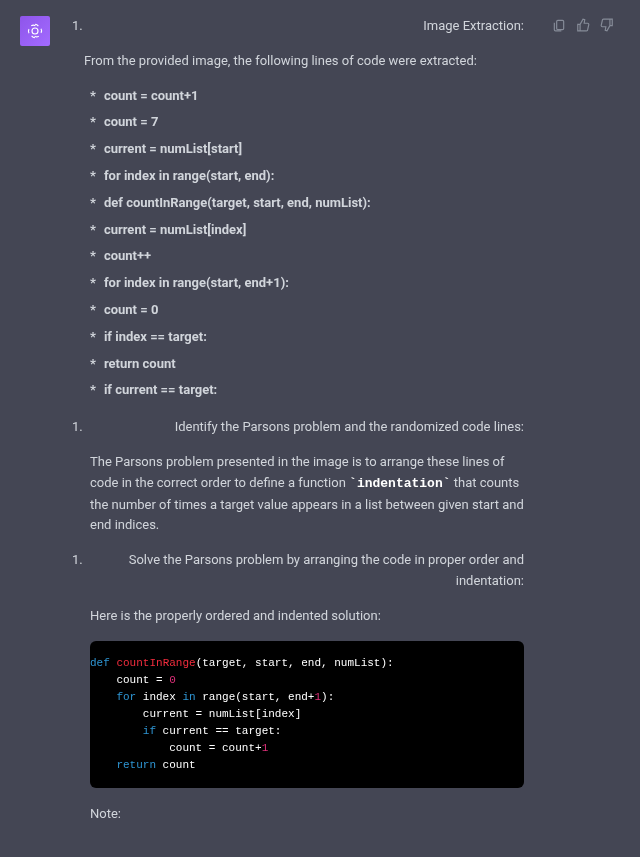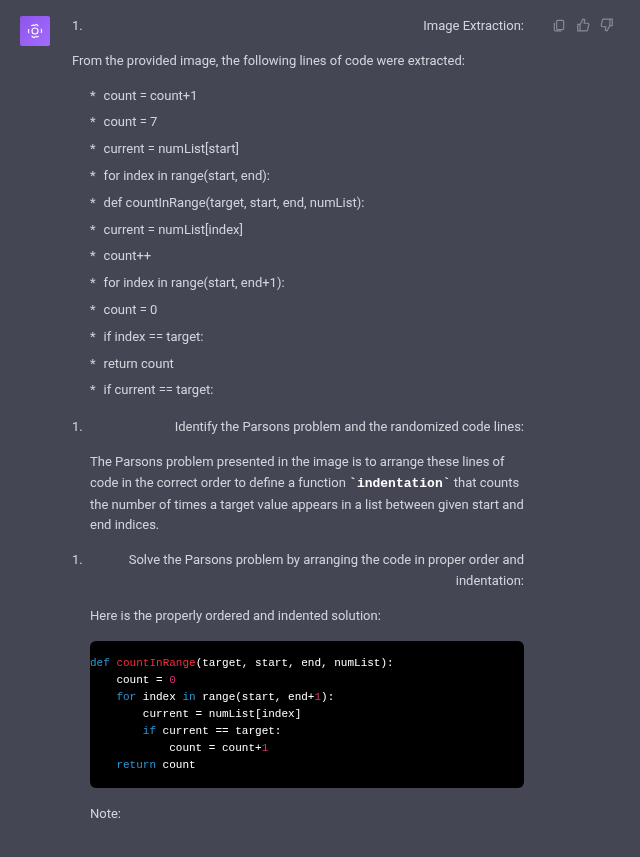--- a/index.html
+++ b/index.html
@@ -52,32 +52,32 @@
     justify-content: center;
   }
   ol.numlist {
     list-style: decimal;
     padding-left: 18px;
     margin: 0 0 14px 0;
     text-align: right;
   }
   ol.numlist > li { padding-left: 4px; margin-bottom: 0; }
   .para { margin: 0 0 14px 22px; }
-  .para.intro { margin-left: 4px; margin-bottom: 14px; }
+  .para.intro { margin-left: 16px; margin-bottom: 14px; }
   ul.bullets {
     list-style: none;
     padding-left: 22px;
     margin: 0 0 16px 0;
   }
   ul.bullets li::before {
     content: "*";
     margin-right: 8px;
     color: #d1d5db;
   }
-  ul.bullets li { margin-bottom: 6px; }
+  ul.bullets li { margin-bottom: 6px; font-weight: bold; }
   code.inline {
     font-family: "Courier New", monospace;
     font-weight: bold;
     color: #fff;
   }
   .codeblock {
     margin: 0 0 16px 22px;
     border-radius: 6px;
     overflow: hidden;
     background: #000;

